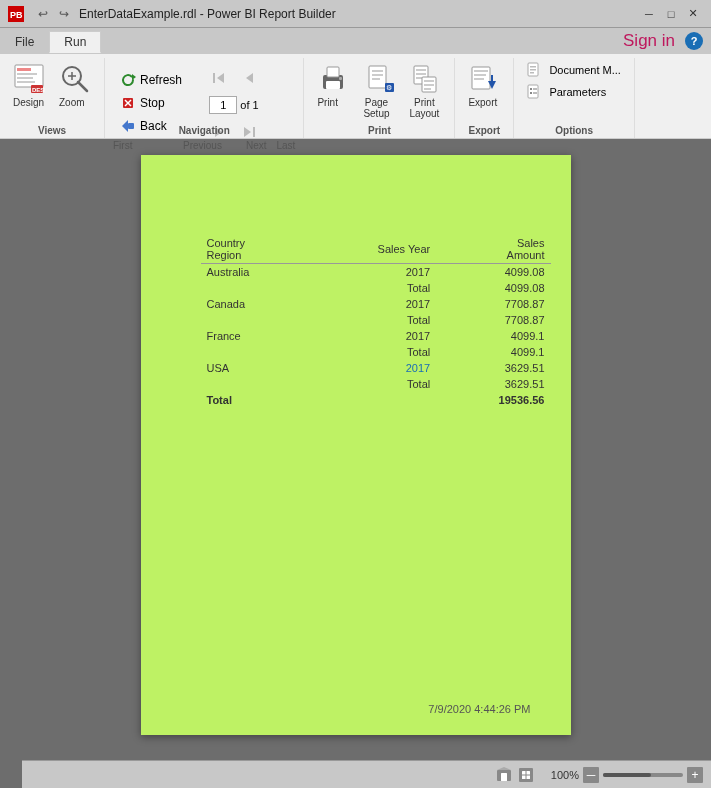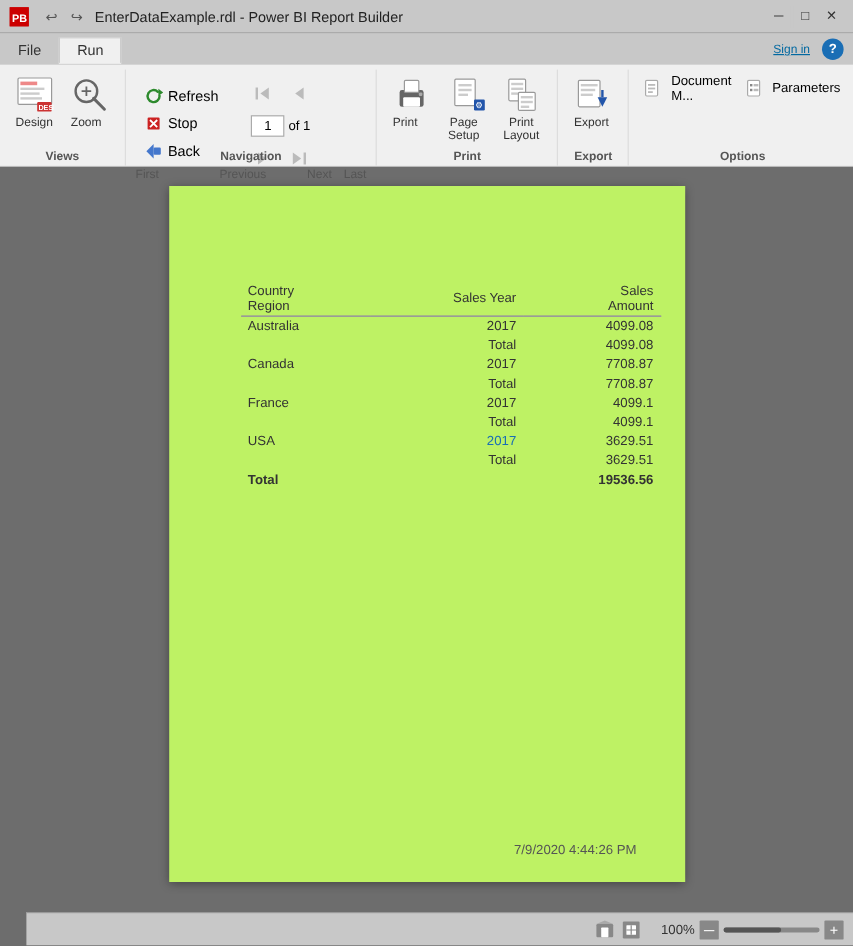--- a/index.html
+++ b/index.html
@@ -109,25 +109,24 @@
       font-weight: 500;
     }
     .ribbon-signin {
       margin-left: auto;
       display: flex;
       align-items: center;
       padding-right: 8px;
       gap: 6px;
     }
     .ribbon-signin-link {
-      font-size: 10px;
-      color: #0369a1;
+      font-size: 17px;
+      color: #be185d;
       cursor: pointer;
       padding: 2px 4px;
-      text-decoration: underline;
     }
     .help-icon {
       width: 18px;
       height: 18px;
       border-radius: 50%;
       background: #1a6eb5;
       color: white;
       font-size: 11px;
       font-weight: bold;
       display: flex;
@@ -256,21 +255,21 @@
       display: flex;
       flex-direction: column;
       gap: 1px;
       padding-bottom: 16px;
       padding-top: 2px;
     }
 
     
     .options-group-items {
       display: flex;
-      flex-direction: row;
+      flex-direction: column;
       gap: 2px;
       padding-bottom: 16px;
       padding-top: 2px;
     }
     .options-item {
       display: flex;
       align-items: center;
       gap: 6px;
       cursor: pointer;
       padding: 1px 4px;
@@ -542,21 +541,21 @@
                   <polygon points="2,2 9,7 2,12" fill="#bbb"></polygon>
                 </svg>
               </div>
             </div>
           </div>
         </div>
 
         <div style="display:flex; gap:10px; font-size:10px; color:#555; margin-top:-8px;">
           <span style="min-width:60px;">First</span>
           <span>Previous</span>
-          <span style="margin-left:24px;">Next</span>
+          <span style="margin-left:14px;">Next</span>
           <span>Last</span>
         </div>
       </div>
       <span class="ribbon-group-label">Navigation</span>
     </div>
 
     <div class="ribbon-group">
       <div class="ribbon-group-items">
         <div class="ribbon-btn">
           <div class="ribbon-btn-icon">

